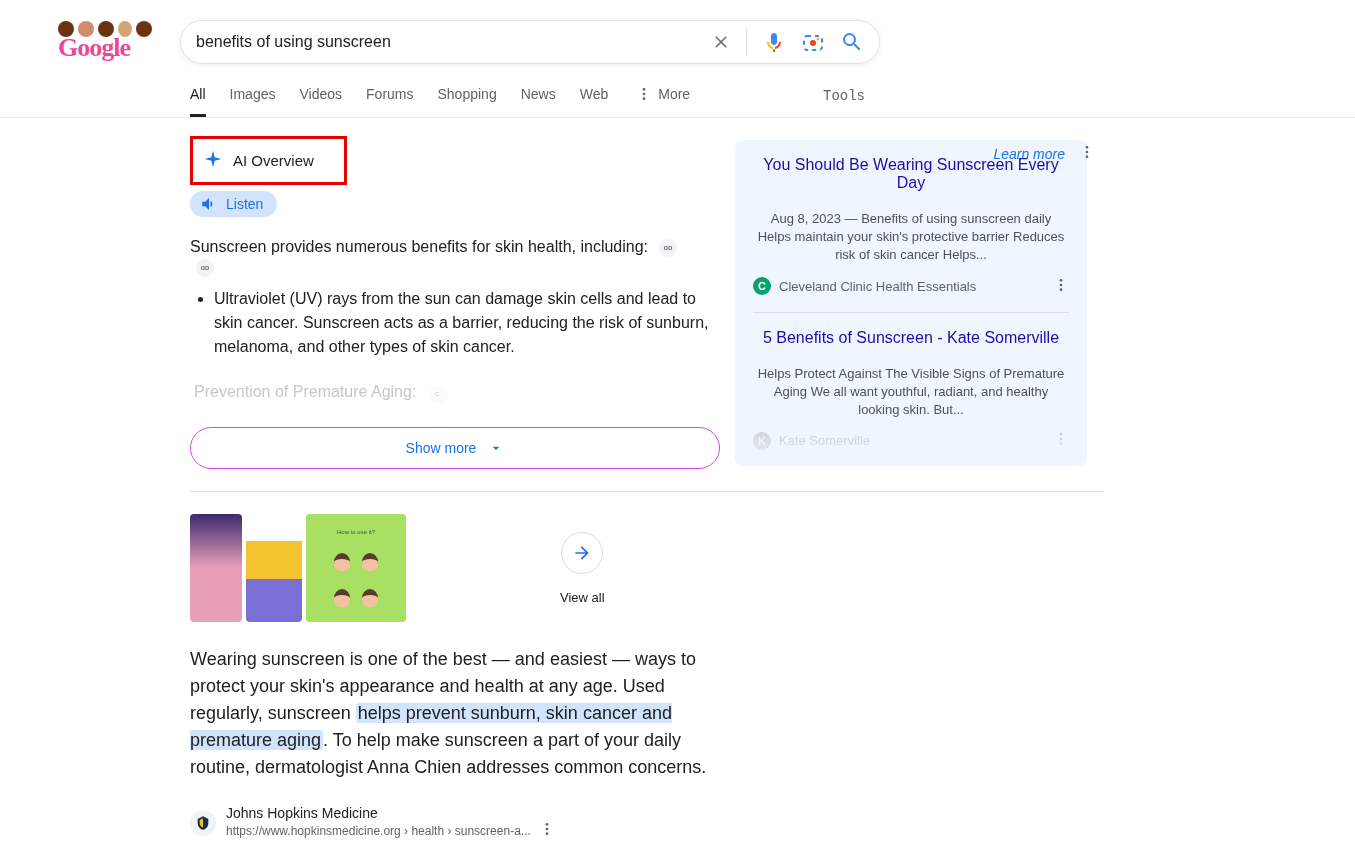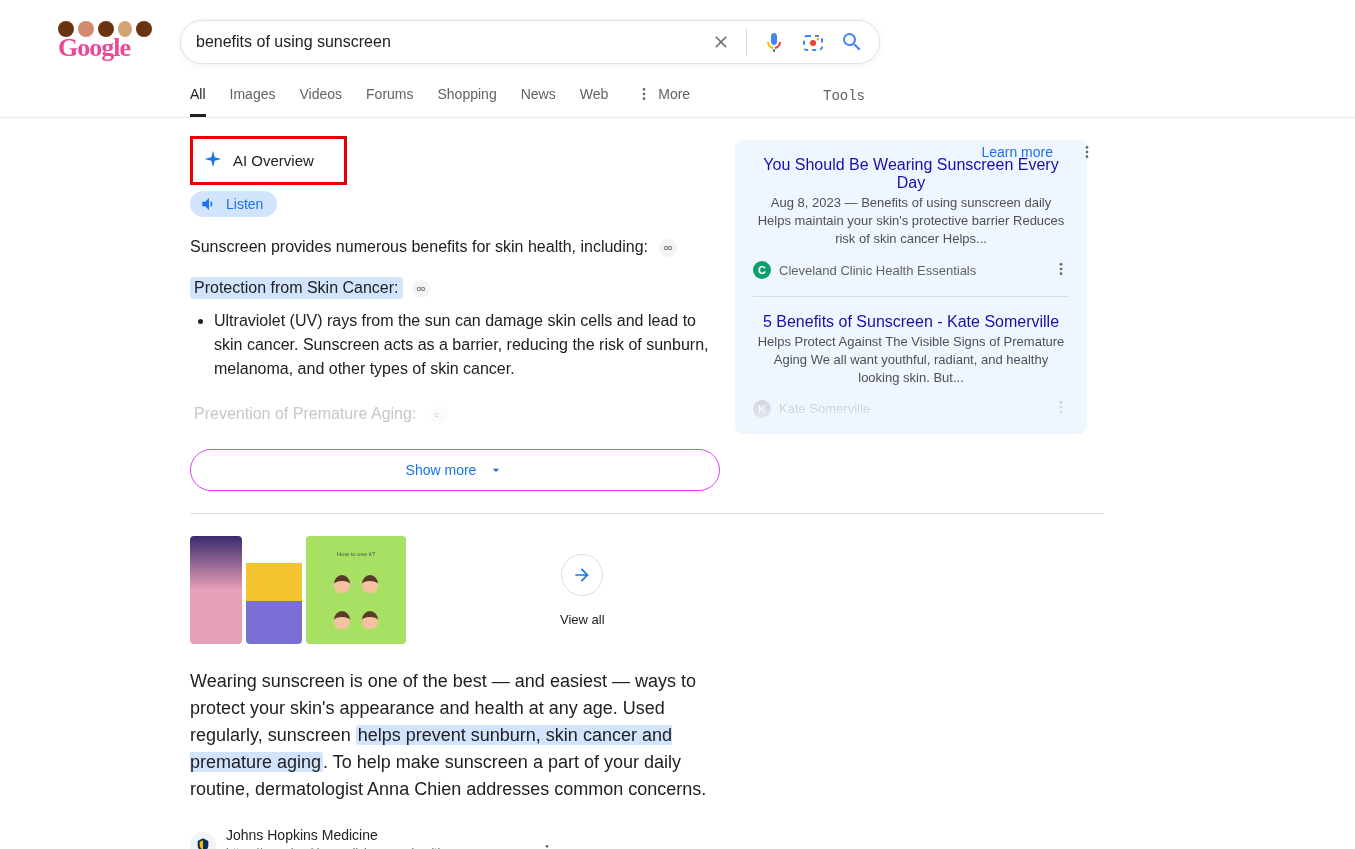--- a/index.html
+++ b/index.html
@@ -21,36 +21,36 @@
     .nav-tab { padding: 16px 0 12px; font-size: 14px; color: #5f6368; cursor: pointer; border-bottom: 3px solid transparent; }
     .nav-tab.active { color: #202124; border-bottom-color: #202124; }
     .more-menu { display: flex; gap: 6px; color: #5f6368; cursor: pointer; padding: 16px 0 12px; margin-left: 4px; }
     .tools-link { position: absolute; right: 490px; color: #5f6368; font-size: 14px; cursor: pointer; padding: 16px 0 12px; font-family: Liberation Mono, monospace; }
     .main-content { display: flex; padding: 0 0 0 190px; }
     .left-col { width: 720px; }
     .right-col { padding-top: 22px; margin-left: -175px; }
     .ai-overview-box { border: 3px solid #e60000; display: inline-flex; align-items: center; gap: 10px; padding: 10px 30px 10px 10px; margin-top: 18px; }
     .ai-star { color: #1a73e8; }
     .ai-label { font-size: 15px; color: #202124; }
-    .learn-more-row { position: absolute; right: 260px; top: 144px; display: flex; align-items: flex-start; gap: 26px; }
+    .learn-more-row { position: absolute; right: 260px; top: 144px; display: flex; align-items: center; gap: 14px; font-style: italic; }
     .learn-more { color: #1a73e8; font-size: 14px; cursor: pointer; }
     .more-dots { color: #5f6368; cursor: pointer; }
     .listen-chip { display: inline-flex; align-items: center; gap: 8px; background: #d2e3fc; border-radius: 16px; padding: 4px 14px 4px 10px; margin-top: 6px; }
     .listen-label { color: #1a73e8; font-size: 14px; }
     .overview-text { margin-top: 18px; font-size: 16px; line-height: 1.5; color: #202124; width: 530px; padding-right: 40px; }
     .link-icon { display: inline-flex; width: 18px; height: 18px; background: #f1f3f4; border-radius: 50%; align-items: center; justify-content: center; margin-left: 6px; vertical-align: middle; }
     .section-heading { display: inline-block; background: #d2e3fc; border-radius: 4px; padding: 2px 4px; font-size: 16px; font-weight: normal; color: #202124; margin-top: 18px; }
     .overview-list { margin: 10px 0 0 24px; font-size: 16px; line-height: 1.5; color: #202124; width: 500px; }
     .overview-list li { margin-bottom: 6px; }
     .faded-heading { display: inline-block; color: #c7c7c7; font-size: 16px; margin-top: 16px; padding: 2px 4px; }
     .show-more-btn { width: 530px; height: 42px; border: 1px solid #d946ef; border-radius: 21px; background: #fff; display: flex; align-items: center; justify-content: center; gap: 12px; margin-top: 24px; cursor: pointer; color: #1a73e8; font-size: 14px; }
     .hr-sep { border: none; border-top: 1px solid #dadce0; margin-top: 22px; }
     .snippet-card { background: #f0f6ff; border-radius: 8px; padding: 16px 18px; width: 352px; text-align: center; }
     .snippet-title { color: #1a0dab; font-size: 16px; cursor: pointer; }
-    .snippet-meta { color: #4d5156; font-size: 13px; margin-top: 2px; line-height: 1.4; }
+    .snippet-meta { color: #4d5156; font-size: 13px; margin-top: 18px; line-height: 1.4; }
     .snippet-source { display: flex; align-items: center; justify-content: space-between; margin-top: 12px; }
     .snippet-source-left { display: flex; align-items: center; gap: 8px; color: #5f6368; font-size: 13px; }
     .favicon { width: 18px; height: 18px; border-radius: 50%; background: #0e9f6e; display: inline-flex; align-items: center; justify-content: center; font-size: 11px; color: #fff; font-weight: bold; }
     .snippet-sep { border: none; border-top: 1px solid #dadce0; margin: 16px 0; }
     .snippet-fade { position: relative; }
     .snippet-fade::after { content: ''; position: absolute; left: 0; right: 0; bottom: -16px; height: 40px; background: linear-gradient(transparent, #f0f6ff); }
     .image-row { display: flex; gap: 4px; margin-top: 22px; align-items: center; }
     .thumb { width: 52px; height: 108px; border-radius: 4px; }
     .thumb1 { background: linear-gradient(#3a2a6e, #e8a0b8 50%, #e8a0b8); }
     .thumb2 { background: linear-gradient(#fff 25%, #f4c430 25%, #f4c430 60%, #7a6fd4 60%); width: 56px; }
@@ -167,21 +167,20 @@
     </div>
     <div class="overview-text">
       <span>Sunscreen provides numerous benefits for skin health, including:</span>
       <span class="link-icon">
         <svg width="10" height="10" viewBox="0 0 24 24" fill="#5f6368">
             <path d="M3.9 12c0-1.71 1.39-3.1 3.1-3.1h4V7H7c-2.76 0-5 2.24-5 5s2.24 5 5 5h4v-1.9H7c-1.71 0-3.1-1.39-3.1-3.1zM8 13h8v-2H8v2zm9-6h-4v1.9h4c1.71 0 3.1 1.39 3.1 3.1s-1.39 3.1-3.1 3.1h-4V17h4c2.76 0 5-2.24 5-5s-2.24-5-5-5z"></path>
           </svg>
       </span>
     </div>
     <div>
-      <span class="section-heading">Protection from Skin Cancer:</span>
       <span class="link-icon">
         <svg width="10" height="10" viewBox="0 0 24 24" fill="#5f6368">
             <path d="M3.9 12c0-1.71 1.39-3.1 3.1-3.1h4V7H7c-2.76 0-5 2.24-5 5s2.24 5 5 5h4v-1.9H7c-1.71 0-3.1-1.39-3.1-3.1zM8 13h8v-2H8v2zm9-6h-4v1.9h4c1.71 0 3.1 1.39 3.1 3.1s-1.39 3.1-3.1 3.1h-4V17h4c2.76 0 5-2.24 5-5s-2.24-5-5-5z"></path>
           </svg>
       </span>
     </div>
     <ul class="overview-list">
       <li>Ultraviolet (UV) rays from the sun can damage skin cells and lead to skin cancer. Sunscreen acts as a barrier, reducing the risk of sunburn, melanoma, and other types of skin cancer.</li>
     </ul>
     <div>

